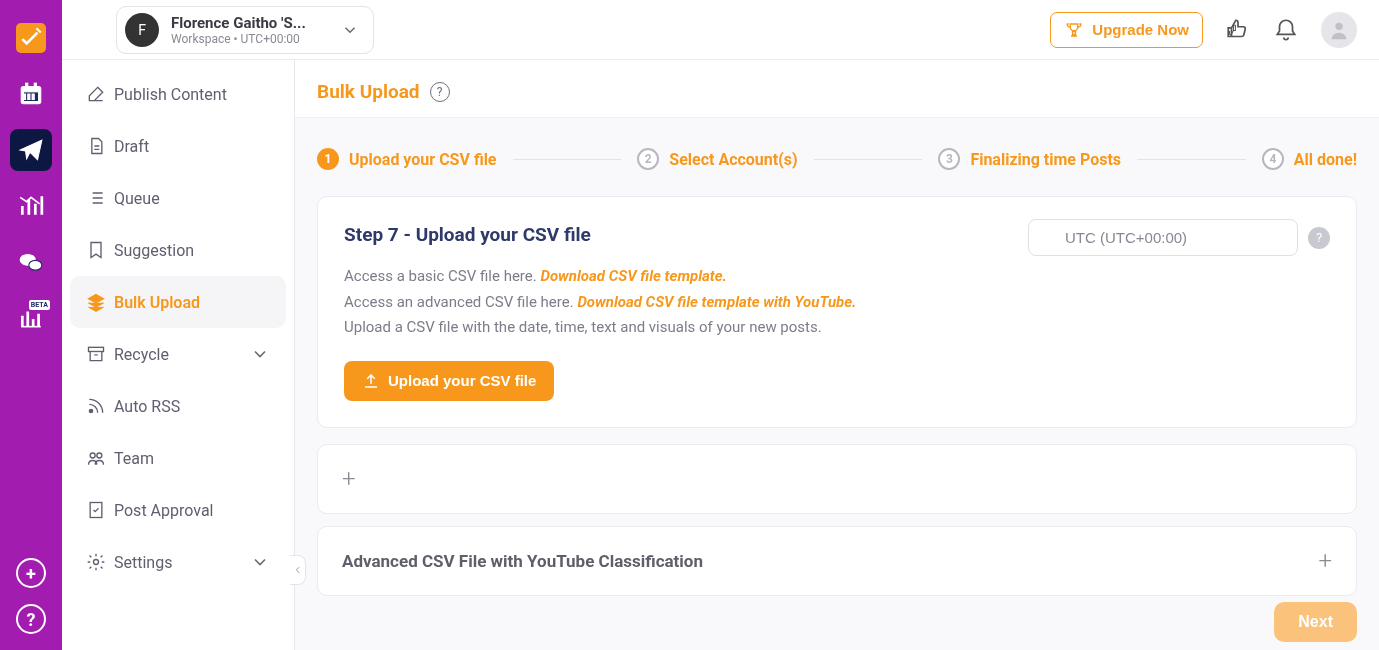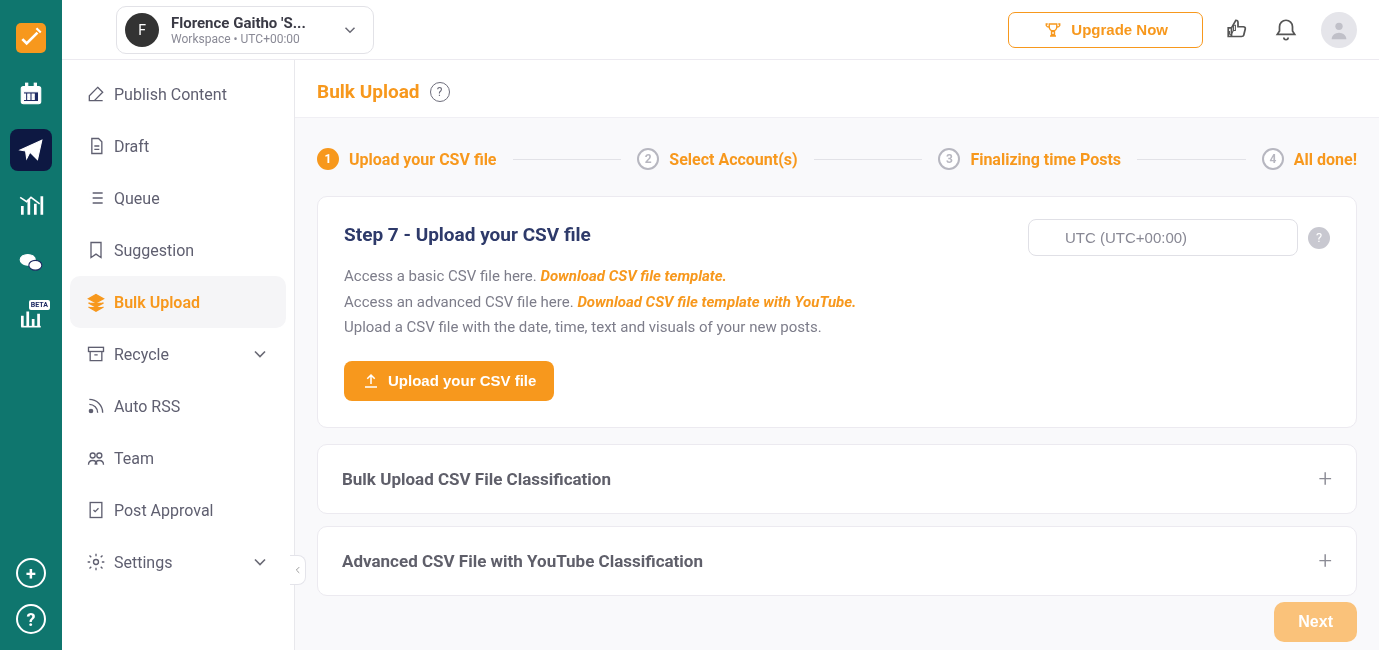--- a/index.html
+++ b/index.html
@@ -9,21 +9,21 @@
     width: 1379px;
     height: 650px;
     overflow: hidden;
     color: #3a3a3a;
   }
   .layout { display: flex; height: 100%; }
 
   
   .rail {
     width: 62px;
-    background: #0f766e;
+    background: #a21caf;
     display: flex;
     flex-direction: column;
     align-items: center;
     padding-top: 10px;
     position: relative;
     flex-shrink: 0;
   }
   .rail-item {
     width: 42px; height: 42px;
     margin: 7px 0;
@@ -140,21 +140,21 @@
   .ws-texts { flex: 1; min-width: 0; }
   .ws-name { font-weight: 700; font-size: 15px; color: #3a3a45; white-space: nowrap; overflow: hidden; text-overflow: ellipsis; }
   .ws-sub  { font-size: 12px; color: #8a8a96; }
 
   .topbar-right { margin-left: auto; display: flex; align-items: center; gap: 22px; }
   .upgrade-btn {
     border: 1px solid #f7981d;
     color: #f7981d;
     background: #fff;
     border-radius: 7px;
-    padding: 8px 34px;
+    padding: 8px 13px;
     font-size: 15px;
     font-weight: 700;
     display: flex; align-items: center; gap: 8px;
     cursor: pointer;
   }
   .upgrade-btn svg { width: 20px; height: 18px; stroke: #f7981d; fill: none; stroke-width: 1.8; }
   .top-icon { width: 26px; height: 26px; cursor: pointer; }
   .top-icon svg { width: 100%; height: 100%; stroke: #555; fill: none; stroke-width: 1.6; }
   .profile-avatar { width: 36px; height: 36px; border-radius: 50%; background: #e5e5ea; cursor: pointer; display:flex; align-items:center; justify-content:center; }
   .profile-avatar svg { width: 22px; height: 22px; fill: #c0c0c8; }
@@ -522,21 +522,20 @@
           <p>Upload a CSV file with the date, time, text and visuals of your new posts.</p>
           <button class="upload-btn">
             <svg viewBox="0 0 24 24">
                 <path d="M12 16V4M7 9l5-5 5 5M4 20h16"></path>
               </svg>
             <span>Upload your CSV file</span>
           </button>
         </div>
 
         <div class="accordion">
-          <h3>Bulk Upload CSV File Classification</h3>
           <span class="plus">+</span>
         </div>
         <div class="accordion">
           <h3>Advanced CSV File with YouTube Classification</h3>
           <span class="plus">+</span>
         </div>
       </div>
 
       <button class="next-btn">Next</button>
     </div>

